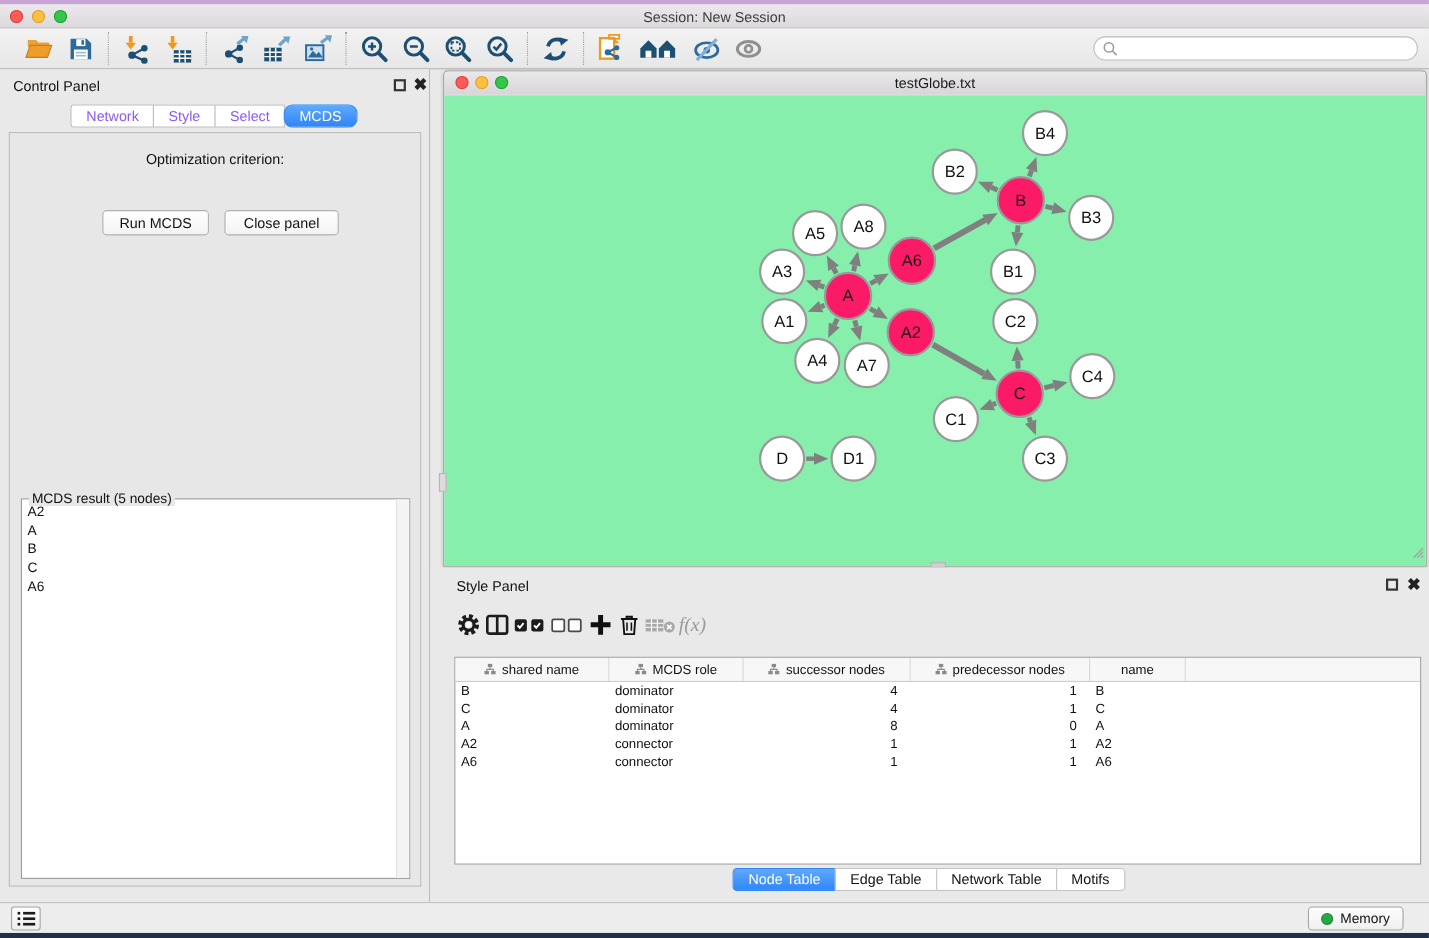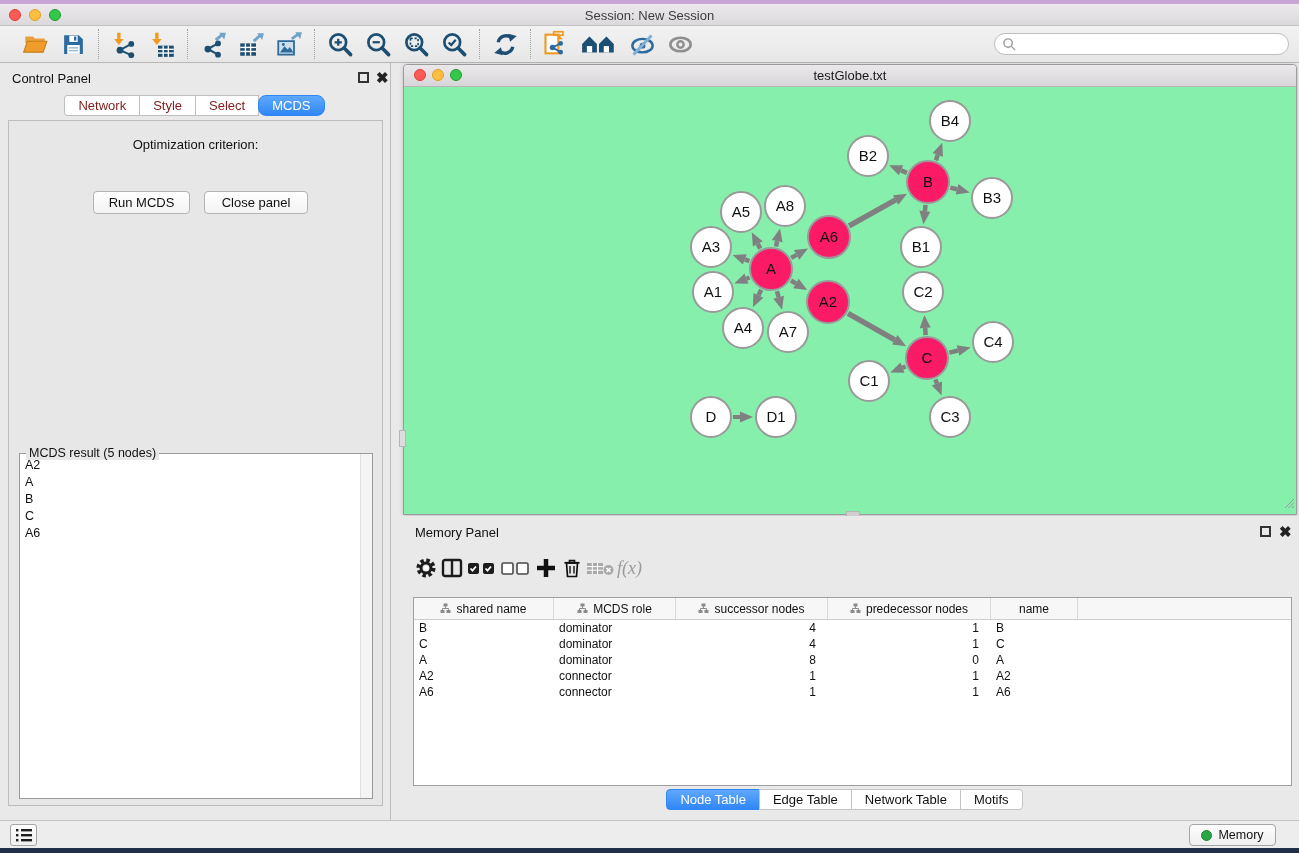--- a/index.html
+++ b/index.html
@@ -24,21 +24,21 @@
   .tb-sep { width:1px; height:30px; border-left:1px dotted #9f9f9f; }
   .tb-btn { width:30px; height:30px; display:flex; align-items:center; justify-content:center; }
   #search-wrap { position:absolute; right:10px; top:33px; width:295px; height:22px; border:1px solid #bdbdbd; border-radius:12px; background:#fff; display:flex; align-items:center; padding-left:7px; }
 
   
   #control-panel { left:0; top:63px; width:391px; height:757px; background:#e9e9e9; border-right:1px solid #bcbcbc; }
   .panel-head { position:absolute; left:12px; top:8px; font-size:13px; color:#111; }
   .float-btn { position:absolute; width:11px; height:11px; border:2px solid #333; background:transparent; }
   .close-btn { position:absolute; font-size:15px; font-weight:bold; color:#222; line-height:11px; }
   #cp-tabs { position:absolute; left:0; top:32px; width:100%; display:flex; justify-content:center; }
-  .tab { height:21px; padding:0 13px; font-size:13px; background:#fff; border:1px solid #bfbfbf; line-height:19px; color:#7f1d1d; margin-left:-1px; }
+  .tab { height:21px; padding:0 13px; font-size:13px; background:#fff; border:1px solid #bfbfbf; line-height:19px; color:#8b5cf6; margin-left:-1px; }
   .tab:first-child { border-radius:3px 0 0 3px; }
   .tab.last { border-radius:0 3px 3px 0; }
   .tab.active { background:linear-gradient(#5fa9fd,#2f86f6); color:#fff; border-color:#2f86f6; border-radius:8px; }
   #cp-content { position:absolute; left:8px; top:57px; width:375px; height:686px; background:#e7e7e7; border:1px solid #bdbdbd; }
   #opt-label { position:absolute; top:16px; width:100%; text-align:center; font-size:13px; color:#111; }
   #criterion { position:absolute; left:35px; top:36px; width:312px; height:23px; background:#fff; border:1px solid #b3b3b3; border-radius:4px; font-size:13px; line-height:21px; padding-left:9px; color:#111; }
   #criterion .spin { position:absolute; right:1px; top:1px; bottom:1px; width:17px; border-radius:3px; background:linear-gradient(#72b4fd,#2f86f6); display:flex; flex-direction:column; align-items:center; justify-content:center; gap:2px; }
   .tri-up { width:0; height:0; border-left:4px solid transparent; border-right:4px solid transparent; border-bottom:5px solid #fff; }
   .tri-down { width:0; height:0; border-left:4px solid transparent; border-right:4px solid transparent; border-top:5px solid #fff; }
   .cp-btn { position:absolute; top:70px; height:23px; background:linear-gradient(#fff,#f3f3f3); border:1px solid #b3b3b3; border-radius:4px; font-size:13px; text-align:center; color:#111; line-height:21px; }
@@ -423,21 +423,21 @@
       <line x1="3" y1="12" x2="12" y2="3" stroke="#9a9a9a" stroke-width="1"></line>
       <line x1="6.5" y1="12" x2="12" y2="6.5" stroke="#9a9a9a" stroke-width="1"></line>
       <line x1="10" y1="12" x2="12" y2="10" stroke="#9a9a9a" stroke-width="1"></line>
     </svg>
   </div>
 </div>
 <div id="stub-left" class="abs"></div>
 <div id="stub-bottom" class="abs"></div>
 
 <div id="table-panel" class="abs">
-  <div class="panel-head" style="left:24px; top:9px">Memory Panel</div>
+  <div class="panel-head" style="left:24px; top:9px">Style Panel</div>
   <div class="float-btn" style="left:869px; top:10px"></div>
   <div class="close-btn" style="left:888px; top:10px">✖</div>
 
   <div id="tp-toolbar">
     <div class="tp-btn">
       <svg width="24" height="24" viewBox="0 0 24 24">
         <circle cx="12" cy="12" r="7.5" fill="none" stroke="#1c1c1c" stroke-width="4" stroke-dasharray="3.4 2.5"></circle>
         <circle cx="12" cy="12" r="5" fill="none" stroke="#1c1c1c" stroke-width="3"></circle>
         <circle cx="12" cy="12" r="2.2" fill="#fff"></circle>
       </svg>

